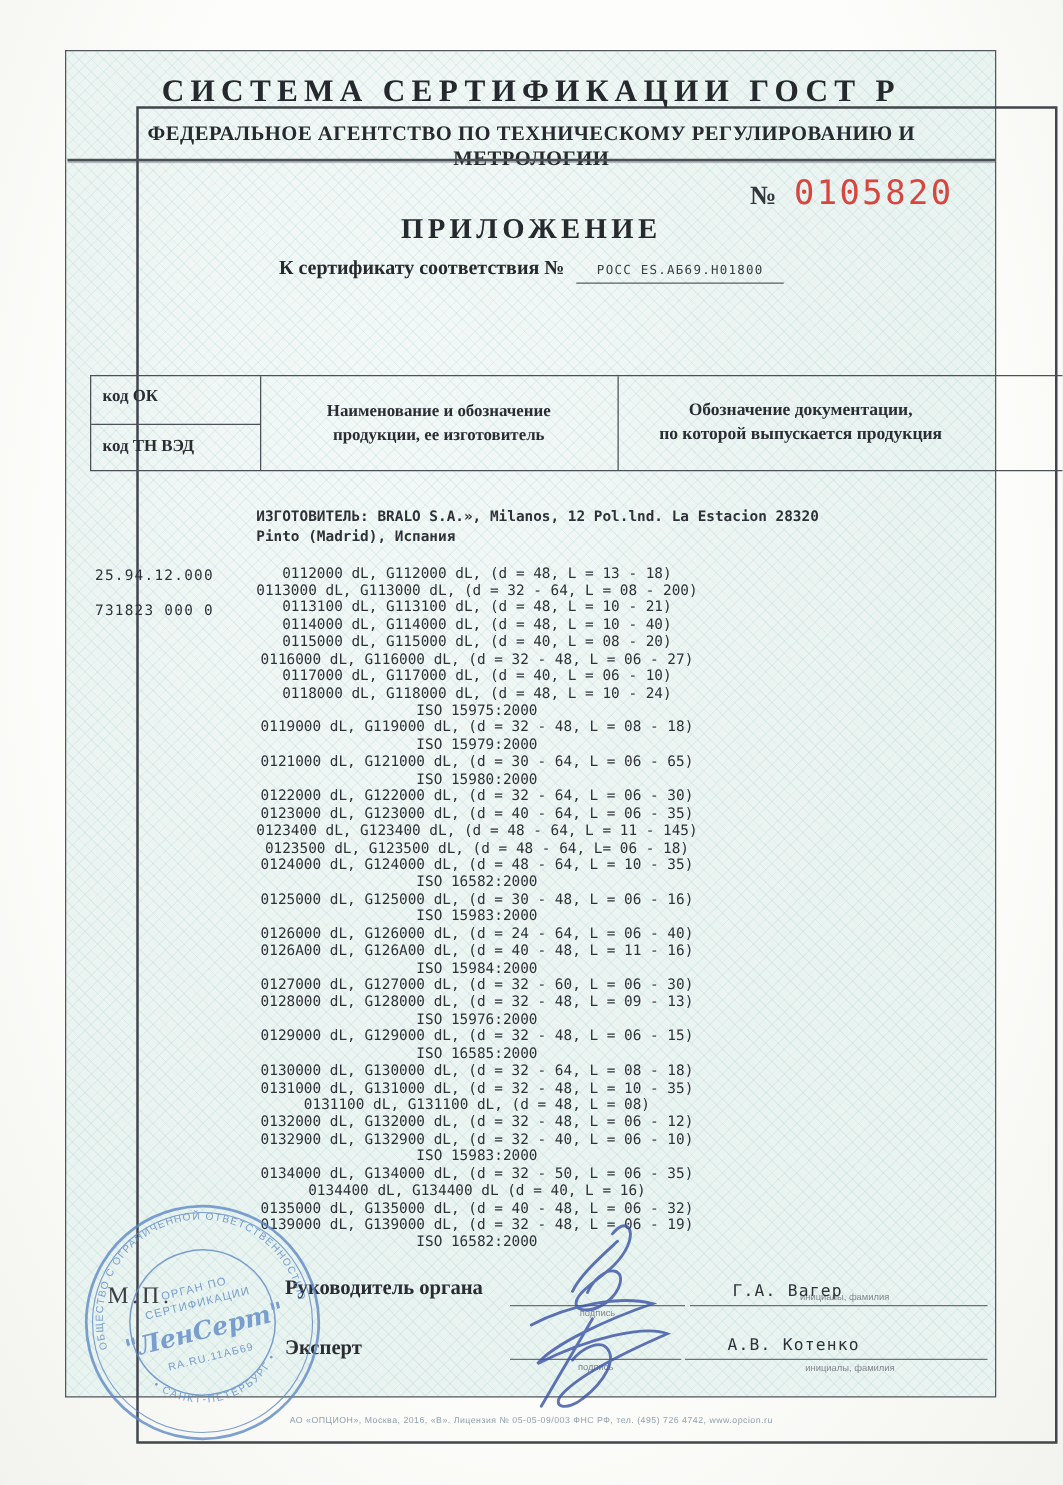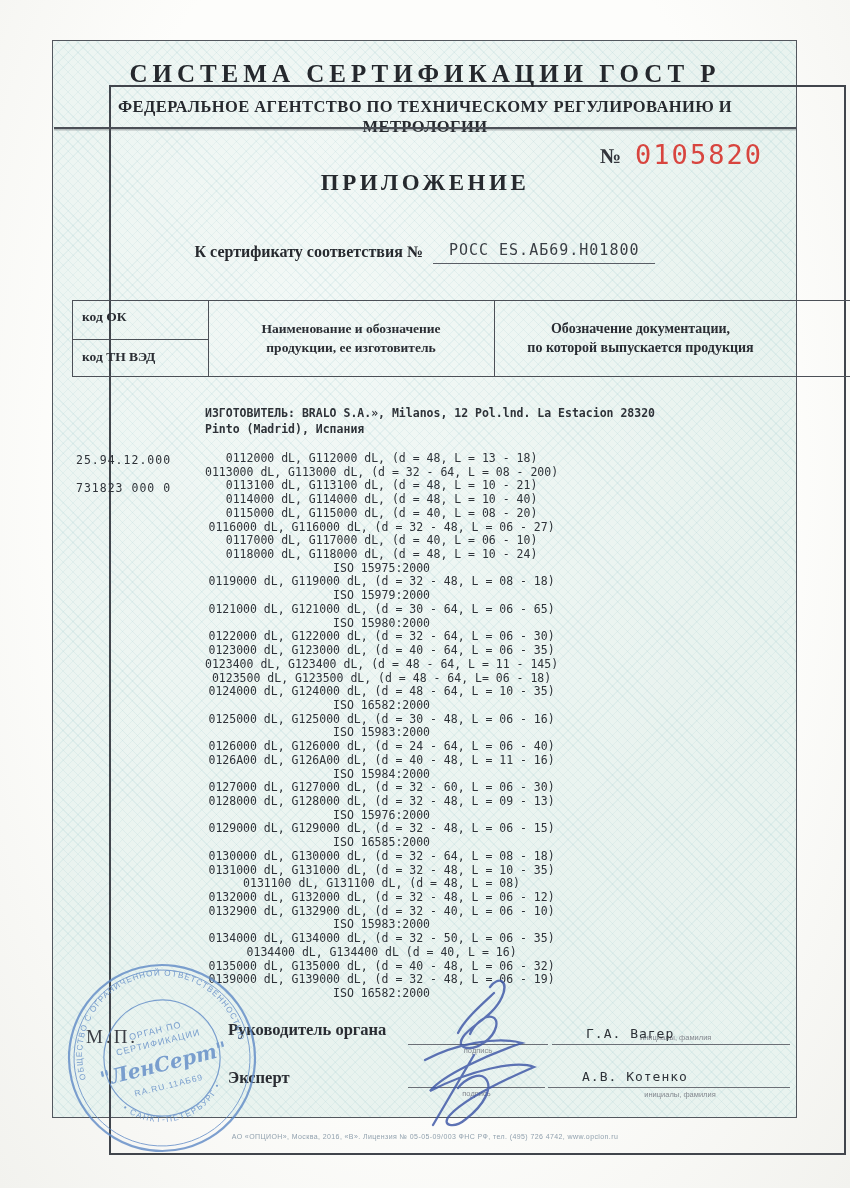--- a/index.html
+++ b/index.html
@@ -45,26 +45,26 @@
   .serial .num{
     font-family:"DejaVu Sans Mono","Liberation Mono",monospace;
     font-size:27px;color:#d8453f;letter-spacing:2px;
   }
   .app-title{
     position:absolute;left:60px;top:170px;width:730px;text-align:center;
     font-size:23px;font-weight:bold;letter-spacing:3.5px;color:#26292e;
   }
   .cert-line{
     position:absolute;left:60px;top:206px;width:730px;
-    display:flex;justify-content:center;align-items:flex-end;margin-top:32px;
+    display:flex;justify-content:center;align-items:flex-end;
   }
   .cert-line .lbl{font-size:16px;font-weight:bold;color:#26292e;}
   .cert-line .val{
     font-family:"DejaVu Sans Mono","Liberation Mono",monospace;
-    font-size:15px;color:#3a3e44;letter-spacing:1px;
+    font-size:10px;color:#3a3e44;letter-spacing:1px;
     border-bottom:1.5px solid #5a5e66;padding:0 16px 4px;margin-left:10px;
     transform:translateY(3px);
   }
   .desc{
     position:absolute;left:60px;top:249px;width:730px;text-align:center;
     font-size:15.5px;font-weight:bold;line-height:22px;color:#26292e;
     white-space:pre-line;
   }
   
   .tbl{position:absolute;left:72px;top:300px;width:812px;height:77px;

